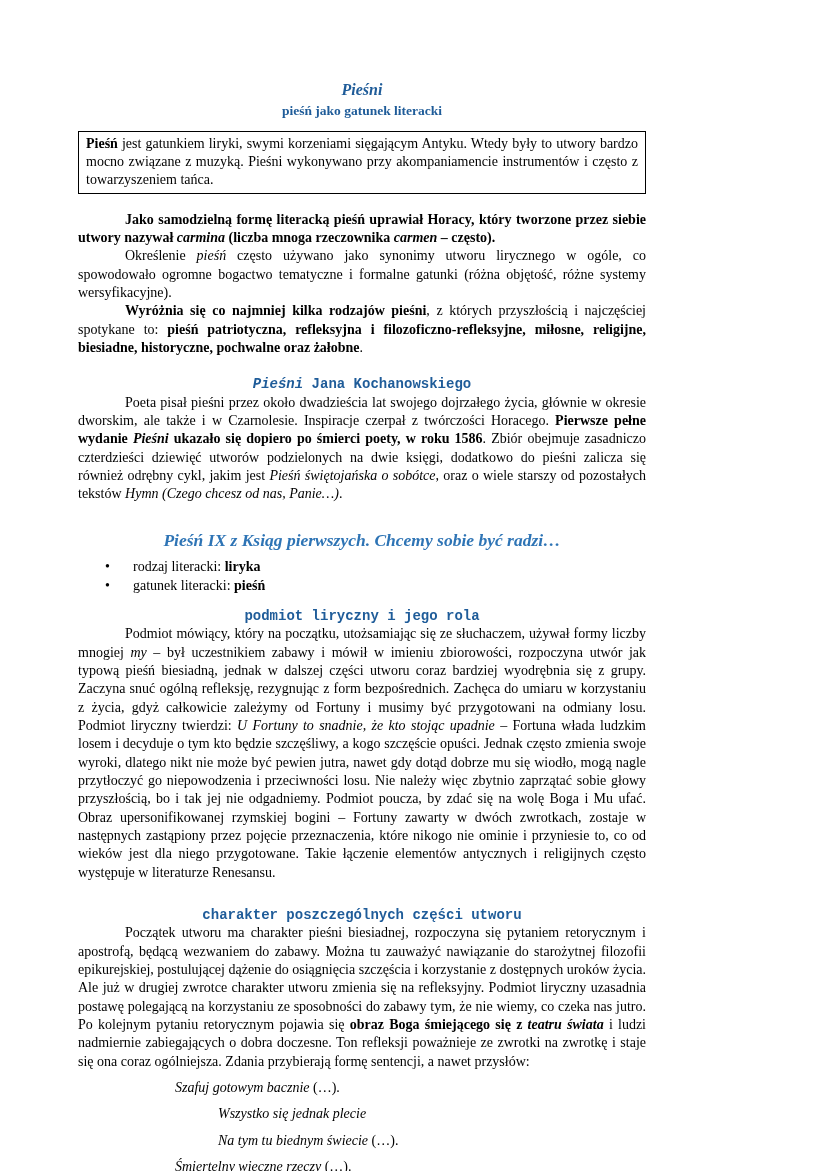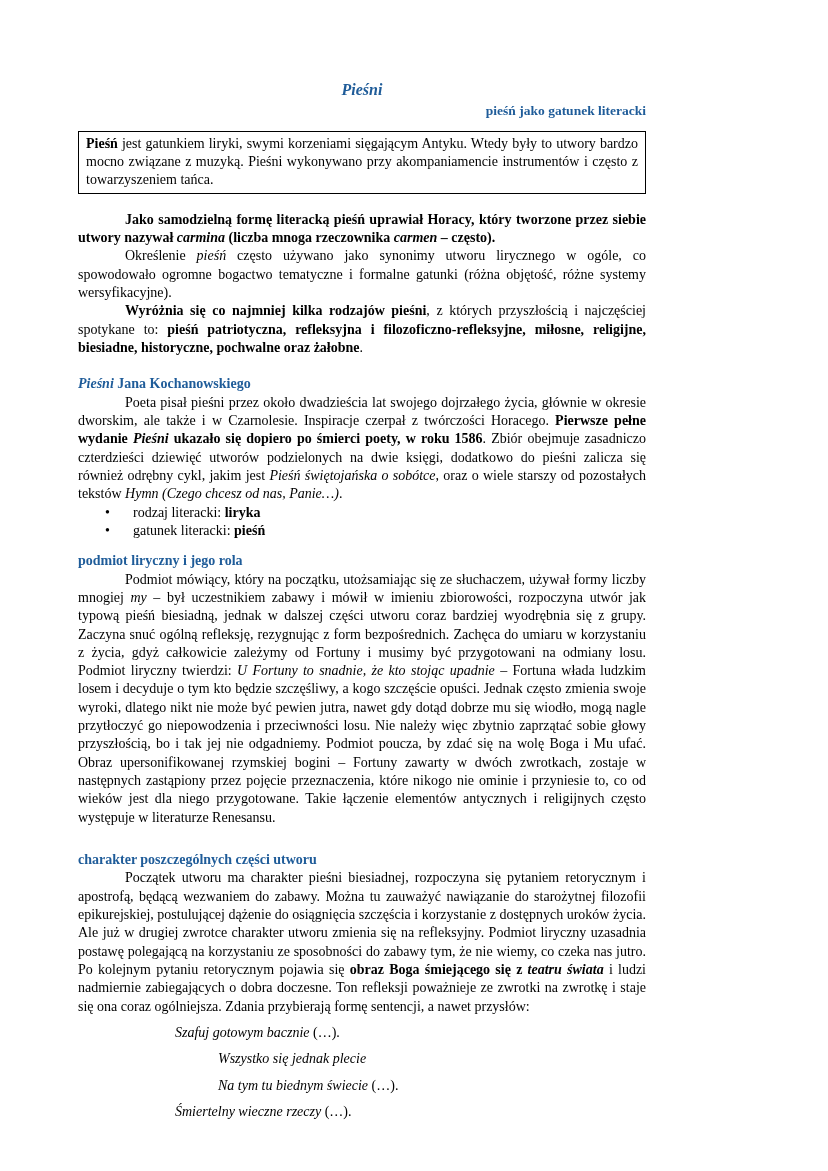--- a/index.html
+++ b/index.html
@@ -7,25 +7,25 @@
   .page{
     box-sizing:border-box;
     width:724px;height:1171px;
     padding:80px 78px 40px 78px;
     font-family:"Liberation Serif","DejaVu Serif",serif;
     font-size:14px;line-height:1.31;color:#000;
   }
   .b{font-weight:bold;}
   .i{font-style:italic;}
   .doc-title{margin:0;text-align:center;font-size:16px;font-weight:bold;font-style:italic;color:#1F5C99;}
-  .doc-subtitle{margin:1px 0 11px 0;text-align:right;font-size:13.5px;font-weight:bold;color:#1F5C99;}
+  .doc-subtitle{margin:1px 0 11px 0;text-align:center;font-size:13.5px;font-weight:bold;color:#1F5C99;}
   .intro-box{border:1.5px solid #000;padding:3px 7px;margin:0 0 17px 0;}
   .para{margin:0;text-align:justify;}
   .indent{text-indent:47px;}
-  .h-section{margin:18px 0 0 0;font-size:14px;font-weight:bold;color:#1F5C99;}
+  .h-section{margin:18px 0 0 0;text-align:center;font-size:14px;font-weight:bold;color:#1F5C99;font-family:Liberation Mono, monospace;}
   .h-big{margin:25px 0 7px 0;text-align:center;font-size:17.5px;font-weight:bold;font-style:italic;color:#2E74B5;}
   .bullets{margin:0;padding:0;list-style:none;}
   .bullet-item{margin-left:27px;}
   .bullet-item::before{content:"\2022";display:inline-block;width:28px;}
   .after-bullets{margin-top:12px;}
   .quote{margin:8px;text-align:left;}
   .q1{margin-left:97px;}
   .q2{margin-left:140px;}
 </style>
 </head>
@@ -40,20 +40,21 @@
     <p class="para"><span class="b">Pieśń</span><span> jest gatunkiem liryki, swymi korzeniami sięgającym Antyku. Wtedy były to utwory bardzo mocno związane z muzyką. Pieśni wykonywano przy akompaniamencie instrumentów i często z towarzyszeniem tańca.</span></p>
   </div>
 
   <p class="para indent"><span class="b">Jako samodzielną formę literacką pieśń uprawiał Horacy, który tworzone przez siebie utwory nazywał </span><span class="b i">carmina</span><span class="b"> (liczba mnoga rzeczownika </span><span class="b i">carmen</span><span class="b"> – często).</span></p>
   <p class="para indent"><span>Określenie </span><span class="i">pieśń</span><span> często używano jako synonimy utworu lirycznego w ogóle, co spowodowało ogromne bogactwo tematyczne i formalne gatunki (różna objętość, różne systemy wersyfikacyjne).</span></p>
   <p class="para indent"><span class="b">Wyróżnia się co najmniej kilka rodzajów pieśni</span><span>, z których przyszłością i najczęściej spotykane to: </span><span class="b">pieśń patriotyczna, refleksyjna i filozoficzno-refleksyjne, miłosne, religijne, biesiadne, historyczne, pochwalne oraz żałobne</span><span>.</span></p>
 
   <h3 class="h-section"><span class="i">Pieśni</span><span> Jana Kochanowskiego</span></h3>
   <p class="para indent"><span>Poeta pisał pieśni przez około dwadzieścia lat swojego dojrzałego życia, głównie w okresie dworskim, ale także i w Czarnolesie. Inspiracje czerpał z twórczości Horacego. </span><span class="b">Pierwsze pełne wydanie </span><span class="b i">Pieśni</span><span class="b"> ukazało się dopiero po śmierci poety, w roku 1586</span><span>. Zbiór obejmuje zasadniczo czterdzieści dziewięć utworów podzielonych na dwie księgi, dodatkowo do pieśni zalicza się również odrębny cykl, jakim jest </span><span class="i">Pieśń świętojańska o sobótce</span><span>, oraz o wiele starszy od pozostałych tekstów </span><span class="i">Hymn (Czego chcesz od nas, Panie…)</span><span>.</span></p>
 
+  <h2 class="h-big">Pieśń IX z Ksiąg pierwszych. Chcemy sobie być radzi…</h2>
 
   <ul class="bullets">
     <li class="bullet-item"><span>rodzaj literacki: </span><span class="b">liryka</span></li>
     <li class="bullet-item"><span>gatunek literacki: </span><span class="b">pieśń</span></li>
   </ul>
 
   <h3 class="h-section after-bullets">podmiot liryczny i jego rola</h3>
   <p class="para indent"><span>Podmiot mówiący, który na początku, utożsamiając się ze słuchaczem, używał formy liczby mnogiej </span><span class="i">my</span><span> – był uczestnikiem zabawy i mówił w imieniu zbiorowości, rozpoczyna utwór jak typową pieśń biesiadną, jednak w dalszej części utworu coraz bardziej wyodrębnia się z grupy. Zaczyna snuć ogólną refleksję, rezygnując z form bezpośrednich. Zachęca do umiaru w korzystaniu z życia, gdyż całkowicie zależymy od Fortuny i musimy być przygotowani na odmiany losu. Podmiot liryczny twierdzi: </span><span class="i">U Fortuny to snadnie, że kto stojąc upadnie</span><span> – Fortuna włada ludzkim losem i decyduje o tym kto będzie szczęśliwy, a kogo szczęście opuści. Jednak często zmienia swoje wyroki, dlatego nikt nie może być pewien jutra, nawet gdy dotąd dobrze mu się wiodło, mogą nagle przytłoczyć go niepowodzenia i przeciwności losu. Nie należy więc zbytnio zaprzątać sobie głowy przyszłością, bo i tak jej nie odgadniemy. Podmiot poucza, by zdać się na wolę Boga i Mu ufać. Obraz upersonifikowanej rzymskiej bogini – Fortuny zawarty w dwóch zwrotkach, zostaje w następnych zastąpiony przez pojęcie przeznaczenia, które nikogo nie ominie i przyniesie to, co od wieków jest dla niego przygotowane. Takie łączenie elementów antycznych i religijnych często występuje w literaturze Renesansu.</span></p>
 
   <h3 class="h-section" style="margin-top:24px;">charakter poszczególnych części utworu</h3>

